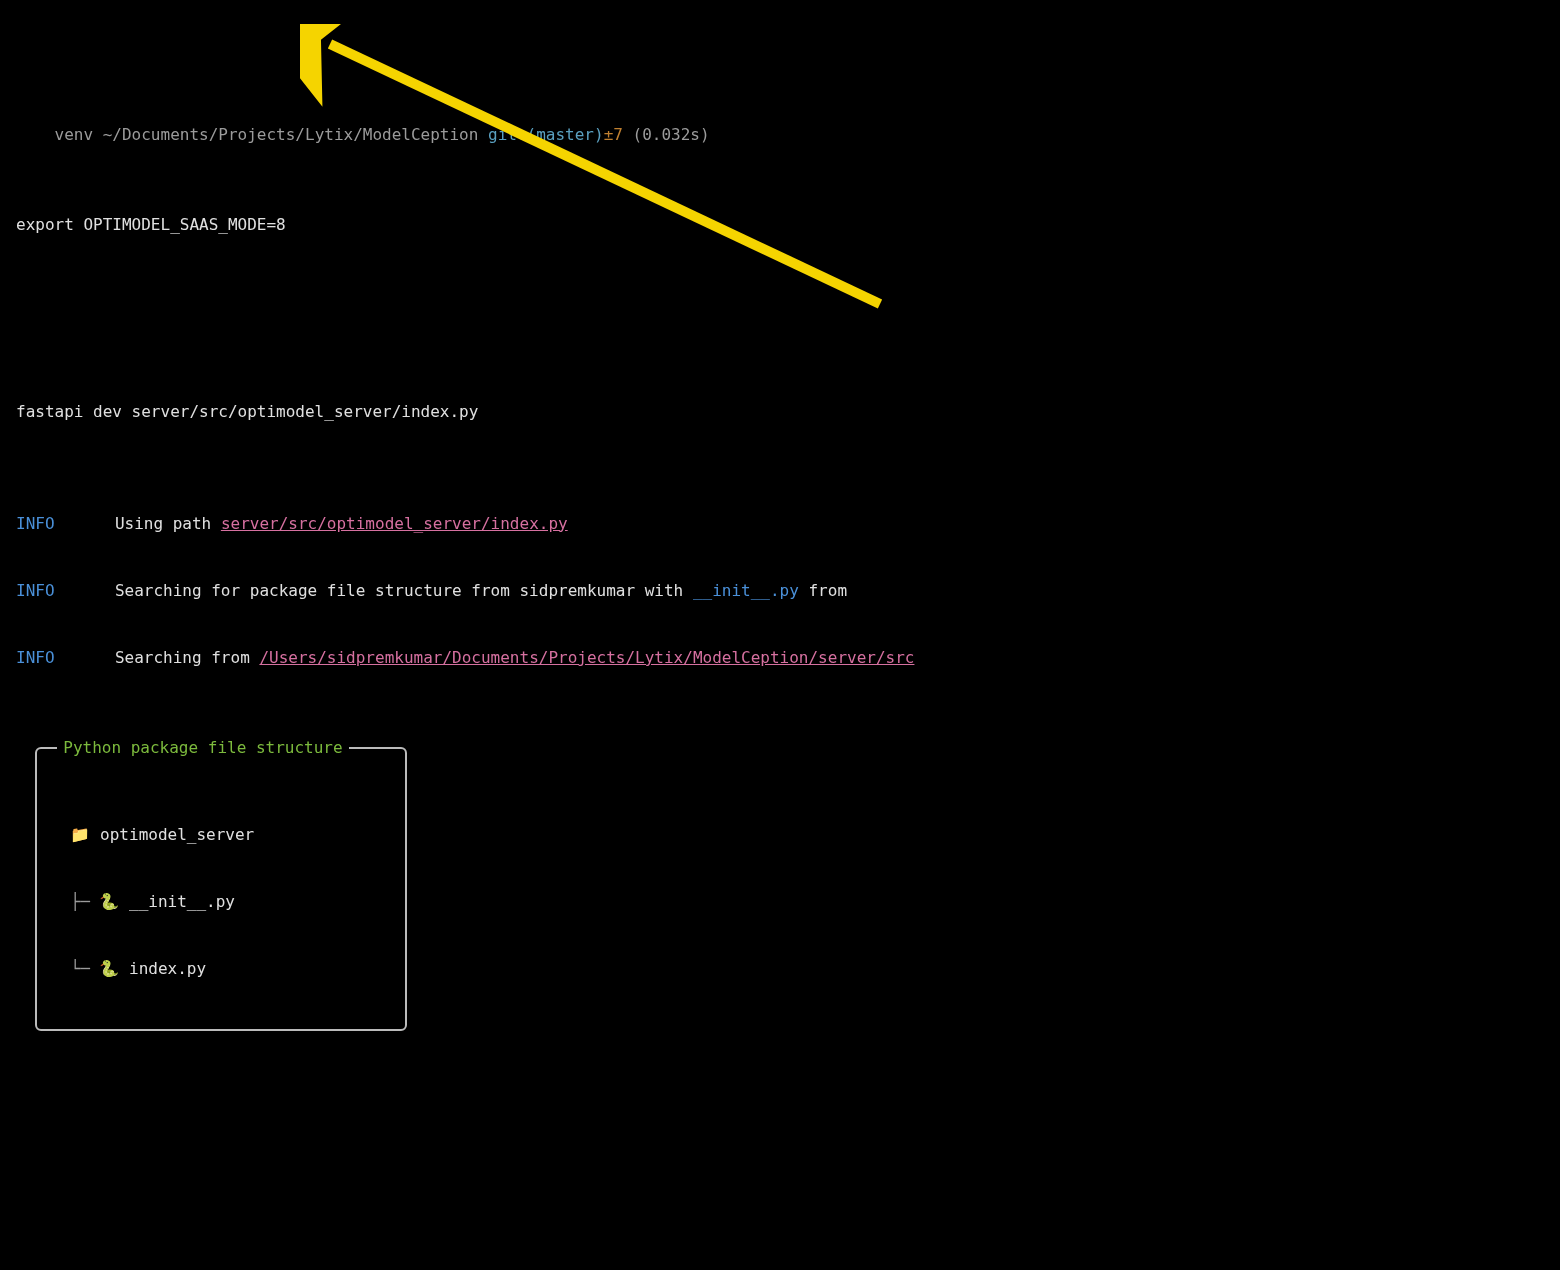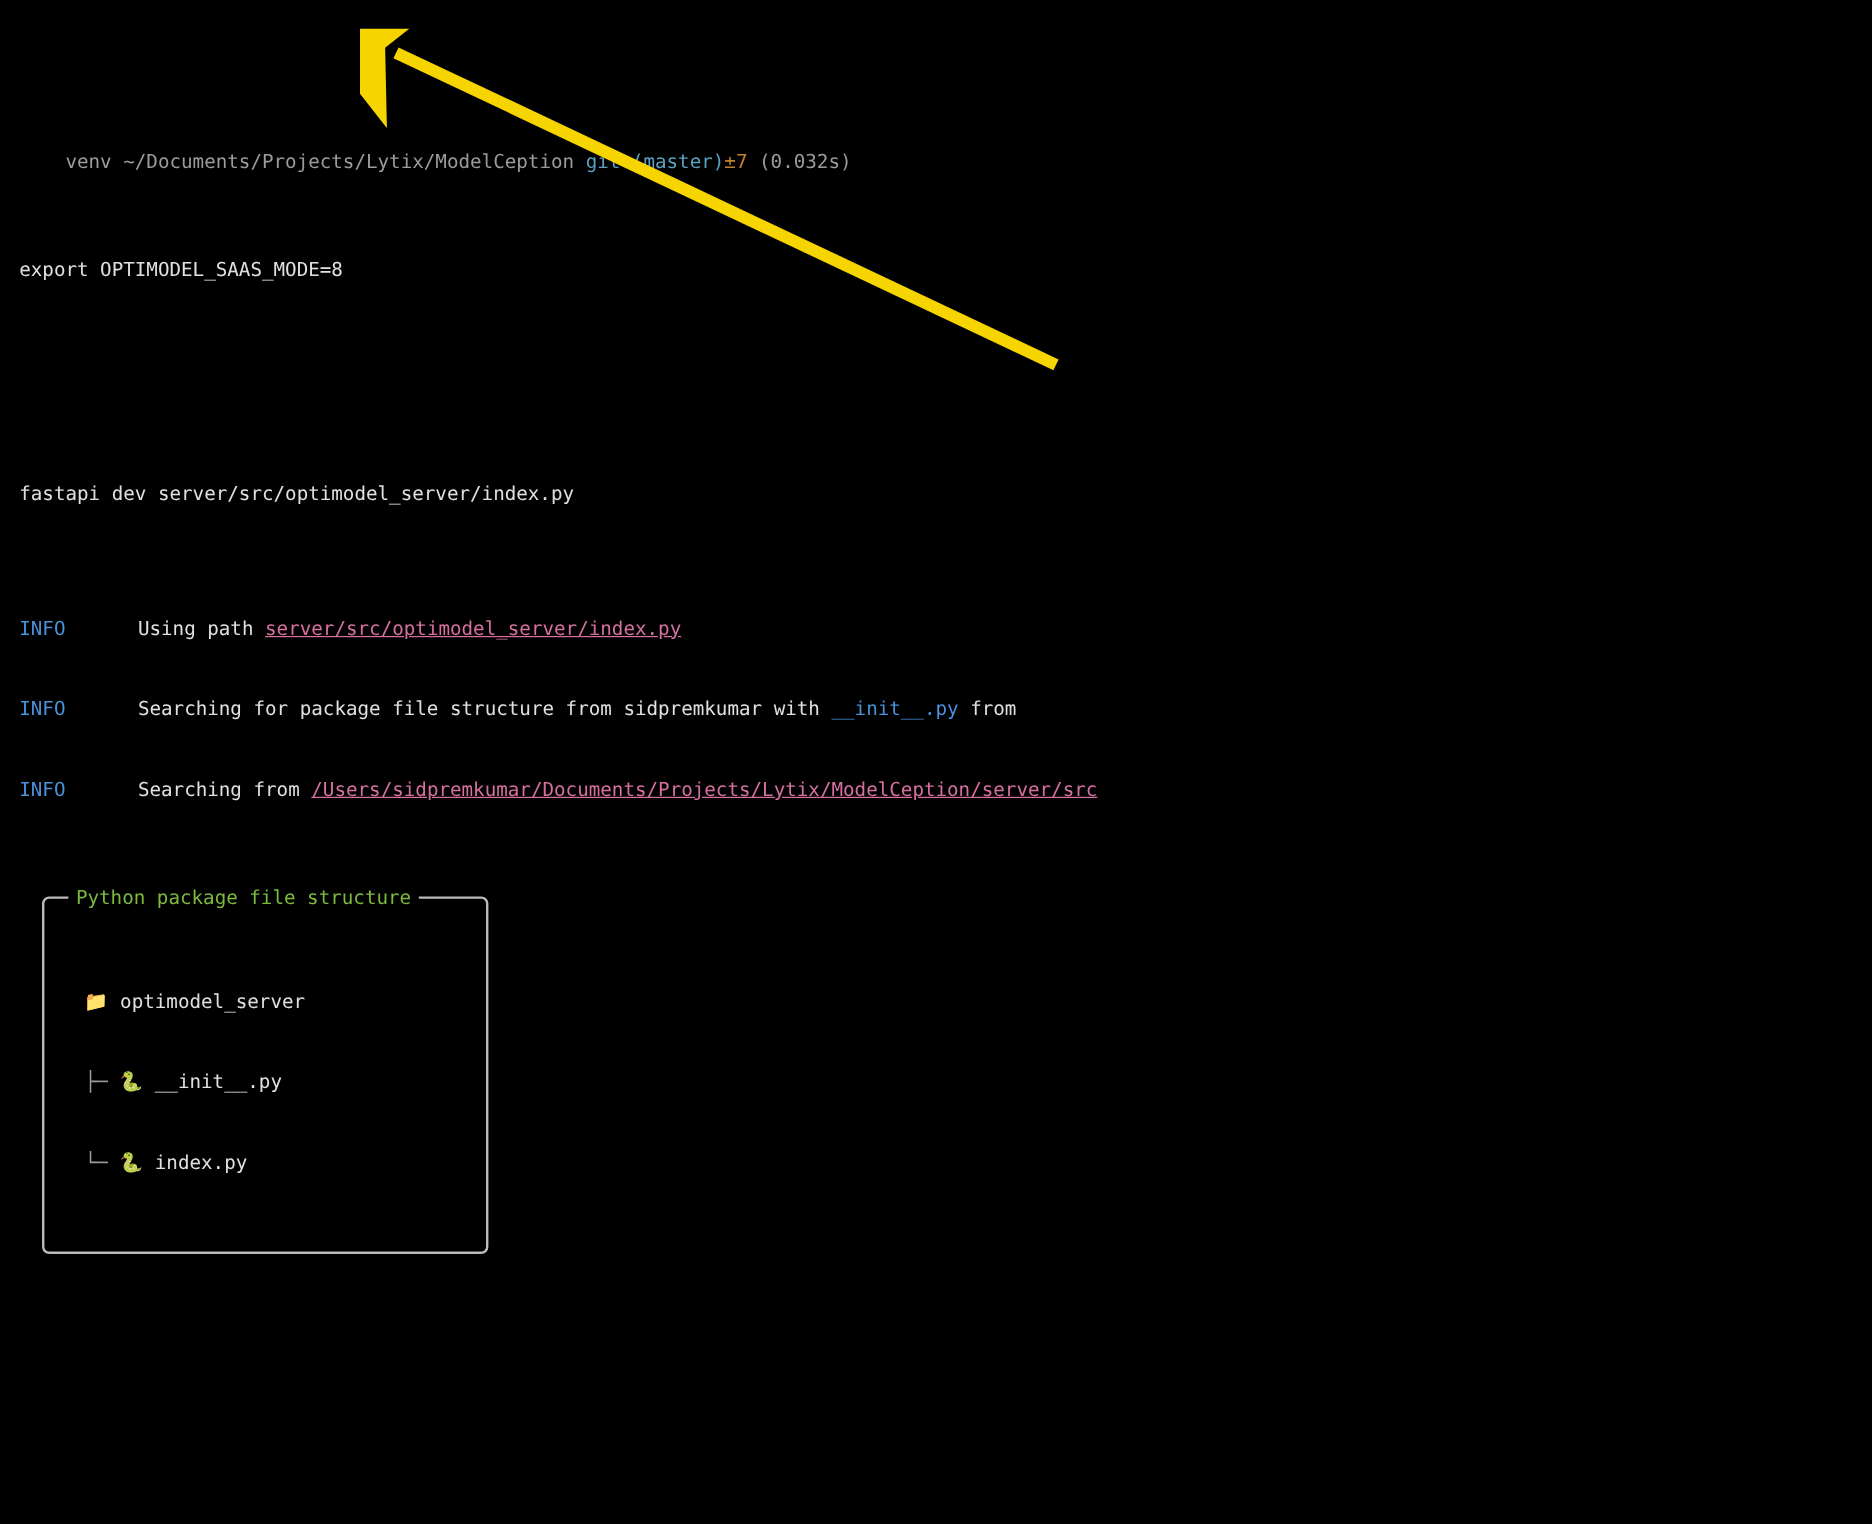--- a/index.html
+++ b/index.html
@@ -45,21 +45,21 @@
   .prompt-cmd { color: var(--fg); }
 
   .line { display: block; }
   .lvl { display: inline-block; min-width: 70px; }
 
   
   .abox {
     display: inline-block;
     border: 2px solid var(--box-border);
     border-radius: 6px;
-    padding: 8px 14px 18px 14px;
+    padding: 8px 14px 4px 14px;
     margin: 10px 0 4px 0;
     position: relative;
     background: transparent;
   }
   .abox .title {
     position: absolute;
     top: -0.75em;
     left: 20px;
     background: var(--bg);
     padding: 0 6px;

